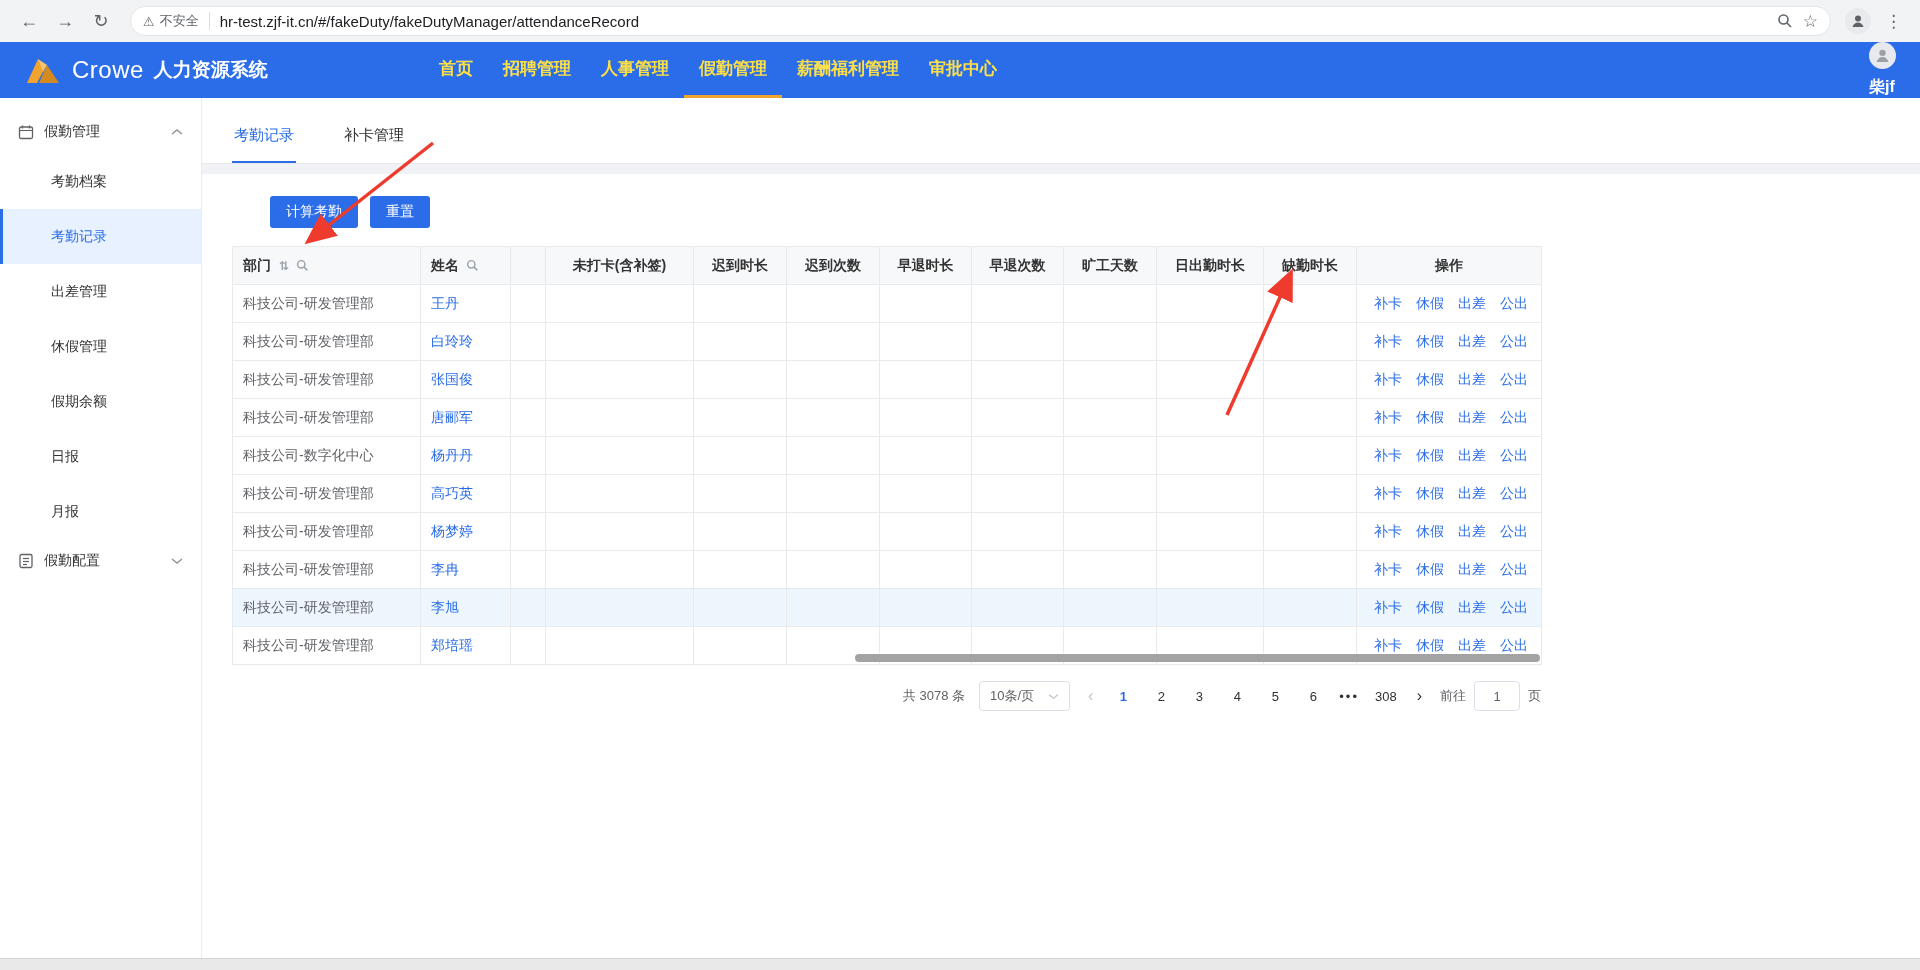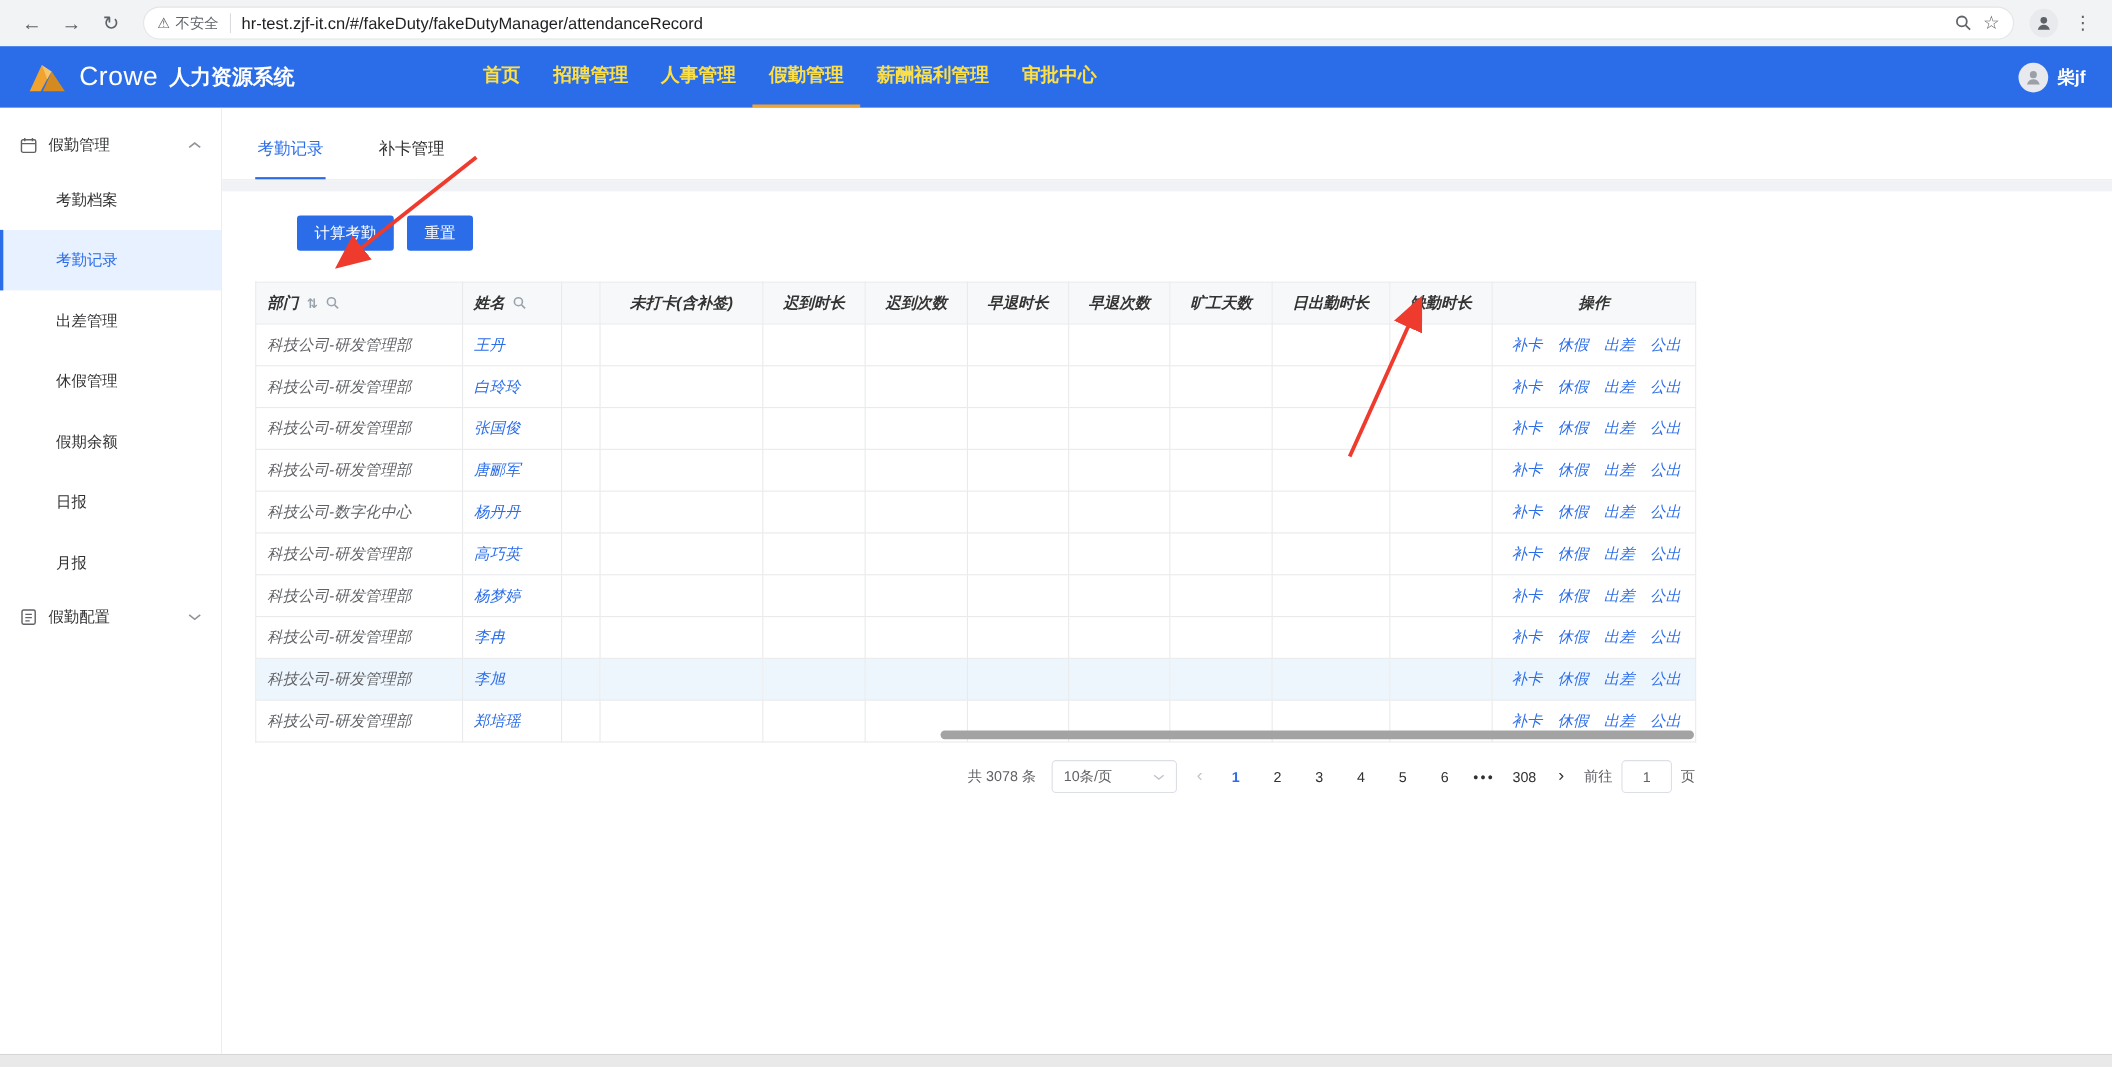--- a/index.html
+++ b/index.html
@@ -22,21 +22,21 @@
 
   
   .app-header { height:56px; background:#2b6de9; display:flex; align-items:center; padding:0 24px; color:#fff; }
   .logo-wrap { display:flex; align-items:center; gap:10px; min-width:330px; }
   .brand { font-size:24px; font-weight:500; letter-spacing:.5px; }
   .app-title { font-size:19px; font-weight:700; }
   .top-nav { display:flex; align-items:stretch; height:56px; margin-left:70px; }
   .top-nav .nav-item { display:flex; align-items:center; padding:0 15px; font-size:17px; font-weight:700;
                        color:#fde047; cursor:pointer; border-bottom:3px solid transparent; }
   .top-nav .nav-item.active { border-bottom-color:#f0a32e; }
-  .header-user { margin-left:auto; display:flex; align-items:center; gap:8px; }
+  .header-user { margin-left:auto; display:flex; align-items:flex-start; gap:8px;flex-direction:column; }
   .avatar { width:27px; height:27px; border-radius:50%; background:#e7e9ef; display:flex; align-items:center; justify-content:center; }
   .user-name { font-size:16px; font-weight:700; }
 
   
   .app-body { display:flex; height:860px; }
   .sidebar { width:202px; background:#fff; border-right:1px solid #ececec; padding-top:12px; }
   .side-group { height:44px; display:flex; align-items:center; gap:10px; padding:0 18px; font-size:14px;
                 color:#303133; cursor:pointer; }
   .side-group .grp-label { flex:1; }
   .side-item { height:55px; display:flex; align-items:center; padding-left:48px; font-size:14px; color:#303133;
@@ -48,40 +48,40 @@
   .tab { font-size:15px; color:#303133; padding:0 2px 16px; cursor:pointer; border-bottom:2px solid transparent; }
   .tab.active { color:#2b6de9; border-bottom-color:#2b6de9; }
   .panel-gap { height:10px; background:#f0f2f5; }
   .content { padding:22px 30px 0; }
 
   .btn-row { display:flex; gap:12px;padding-left:38px; }
   .btn { height:32px; padding:0 16px; background:#2b6de9; color:#fff; border:none; border-radius:3px;
          font-size:14px; font-family:inherit; cursor:pointer; }
 
   
-  .table-wrap { position:relative; margin-top:28px; width:1309px;font-style:italic; }
+  .table-wrap { position:relative; margin-top:18px; width:1309px; }
   table { border-collapse:collapse; table-layout:fixed; width:1309px; font-size:14px; }
   th, td { border:1px solid #e8eaec; height:38px; padding:0 10px; color:#555; overflow:hidden; white-space:nowrap; }
   thead th { background:#f7f8fa; color:#333; font-weight:700; text-align:center; }
   th.al, td.al { text-align:left; }
   td { text-align:center; }
   td.cell-dept { text-align:left; color:#606266; }
   .name-link { color:#2b6de9; cursor:pointer; text-decoration:none; }
   .th-icons { color:#9aa3ad; font-size:12px; margin-left:4px; vertical-align:middle; }
   .mag { vertical-align:-2px; margin-left:3px; }
   td.cell-actions { border-left:1px solid #dfe3e8; }
   .action-link { color:#2b6de9; margin:0 7px; cursor:pointer; }
   tr.row-highlight td { background:#eef6fd; }
   .hscroll-thumb { position:absolute; height:8px; width:685px; left:623px; bottom:3px;
                    background:#a3a3a3; border-radius:4px; cursor:pointer; }
 
   
   .pager { width:1309px; margin-top:16px; display:flex; align-items:center; justify-content:flex-end; gap:14px;
            font-size:13px; color:#606266; }
-  .page-size-select { width:114px; height:30px; border:1px solid #dcdfe6; border-radius:4px; display:flex;
+  .page-size-select { width:91px; height:30px; border:1px solid #dcdfe6; border-radius:4px; display:flex;
                       align-items:center; padding:0 10px; gap:8px; color:#606266; cursor:pointer; background:#fff; }
   .page-size-select span { flex:1; }
   .pg-arrow { font-size:16px; padding:0 4px; cursor:pointer; color:#303133; }
   .pg-arrow.disabled { color:#c0c4cc; cursor:default; }
   .pg-num { min-width:24px; text-align:center; padding:0 2px; cursor:pointer; color:#303133; }
   .pg-num.current { color:#2b6de9; font-weight:700; cursor:default; }
   .pg-ellipsis { color:#303133; letter-spacing:2px; }
   .goto-wrap { display:flex; align-items:center; gap:8px; }
   .goto-input { width:46px; height:30px; border:1px solid #dcdfe6; border-radius:4px; text-align:center;
                 font-size:13px; color:#606266; font-family:inherit; }

